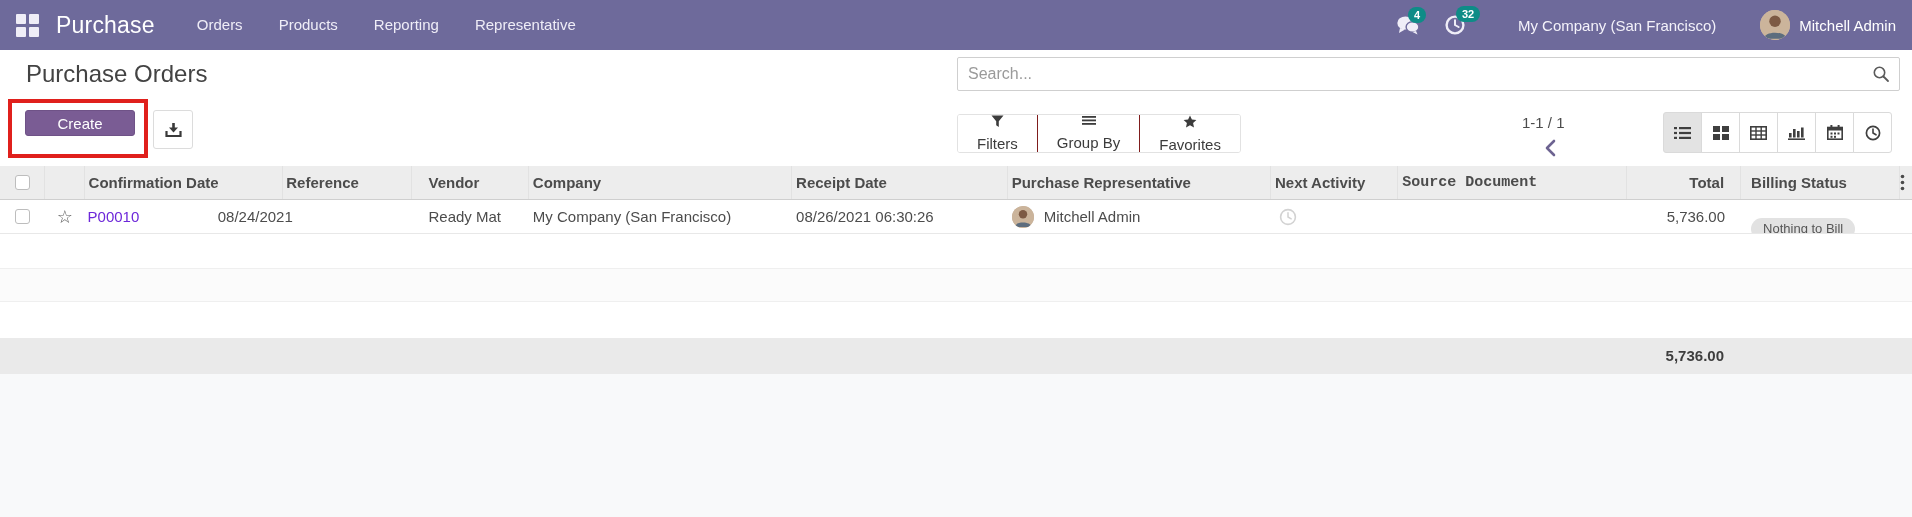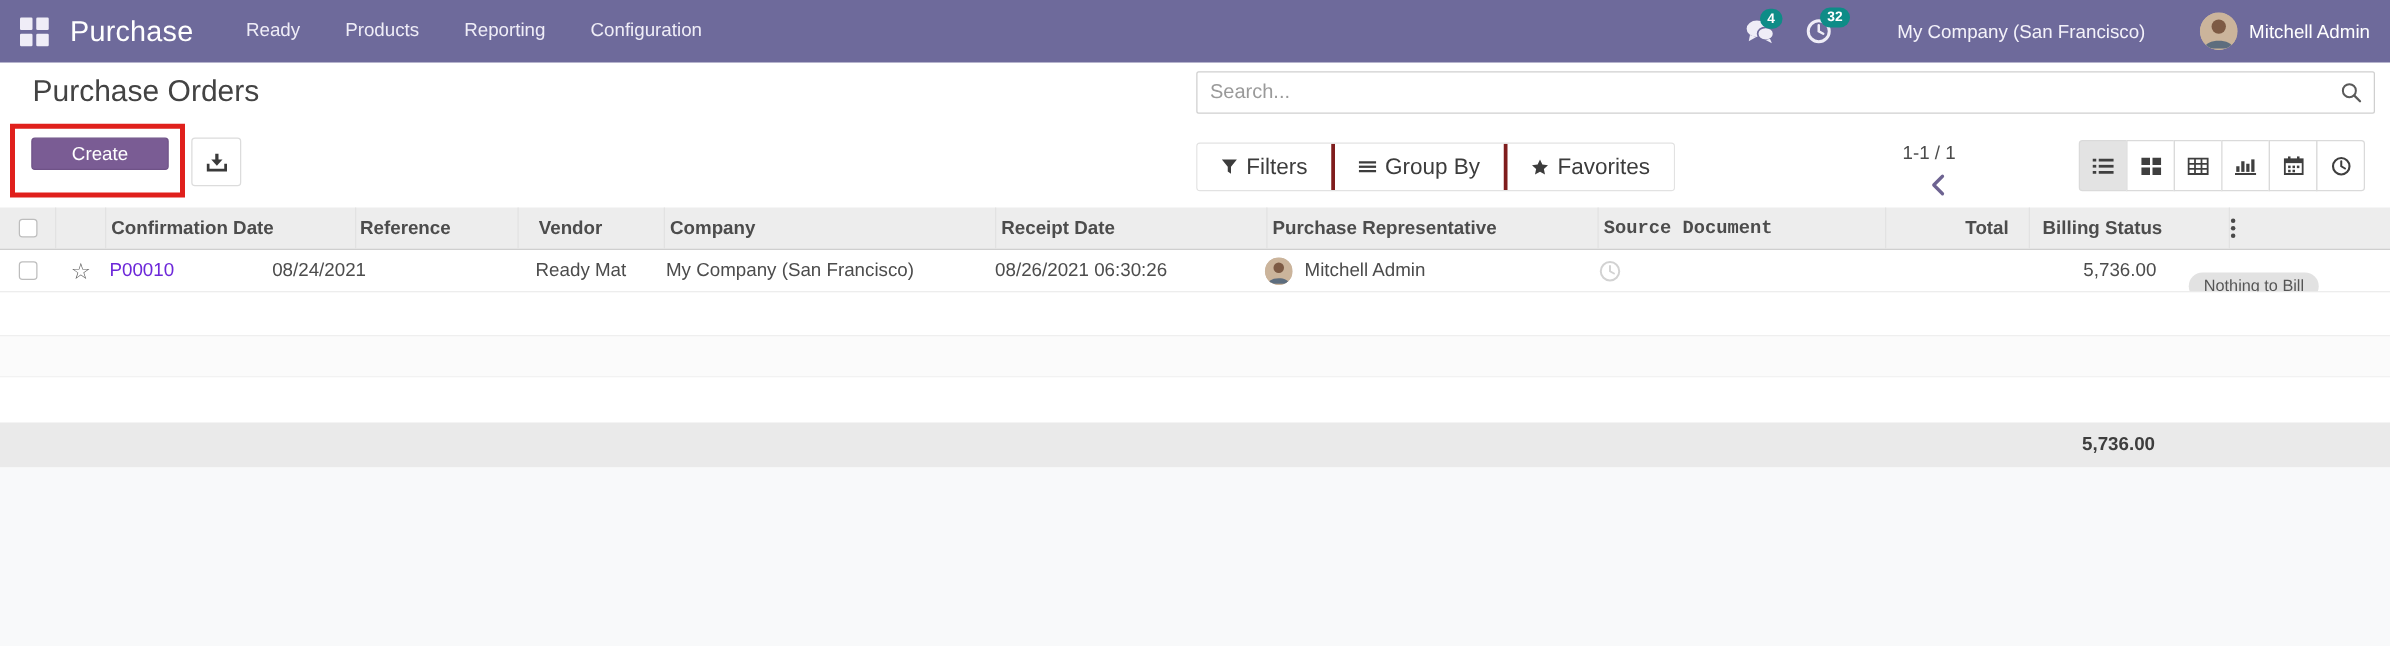--- a/index.html
+++ b/index.html
@@ -60,25 +60,26 @@
     font-family:"Liberation Sans",sans-serif;
   }
   .search-input::placeholder { color:#9a9a9a; }
   .search-icon { position:absolute; right:10px; top:8px; }
 
   .filter-group {
     position:absolute; left:957px; top:114px; height:39px; display:flex;
     border:1px solid #e2e2e2; border-radius:3px; background:#fff; overflow:hidden;
   }
   .filter-btn {
-    display:flex; align-items:center; gap:7px; padding:0 19px; font-size:18px;
+    display:flex; align-items:center; gap:7px; padding:0 19px; font-size:15px;
     color:#3c3c3c; background:#fff; border:none; cursor:pointer; white-space:nowrap;
     font-family:"Liberation Sans",sans-serif;
-  }
-  .filter-btn + .filter-btn { border-left:3px solid #7f1d1d; }
+    flex-direction:column;
+  }
+  .filter-btn + .filter-btn { border-left:1px solid #7f1d1d; }
 
   .pager { position:absolute; left:1522px; top:114px; height:39px; display:flex; align-items:center; gap:6px;flex-direction:column; }
   .pager-text { font-size:15px; color:#4c4c4c; cursor:pointer; padding-right:14px; }
   .pager-arrow { background:none; border:none; cursor:pointer; padding:2px 5px; display:flex; align-items:center; }
 
   .view-switcher { position:absolute; left:1663px; top:112px; display:flex; }
   .vs-btn {
     width:39px; height:41px; border:1px solid #dadada; background:#fff; cursor:pointer;
     display:flex; align-items:center; justify-content:center; margin-left:-1px;
   }
@@ -146,24 +147,24 @@
 
   <div class="navbar">
     <div class="apps-btn">
       <i></i>
         <i></i>
         <i></i>
         <i></i>
     </div>
     <div class="brand">Purchase</div>
     <div class="menu">
-      <div class="menu-item">Ready</div>
+      <div class="menu-item">Orders</div>
       <div class="menu-item">Products</div>
       <div class="menu-item">Reporting</div>
-      <div class="menu-item">Configuration</div>
+      <div class="menu-item">Representative</div>
     </div>
     <div class="nav-spacer"></div>
 
     <div class="nav-iconbtn">
       <span>
         <svg width="24" height="20" viewBox="0 0 24 20">
           <ellipse cx="9.5" cy="8" rx="8.2" ry="6.6" fill="#efedf7"></ellipse>
           <path d="M4 13 L3 18 L9 14.5 Z" fill="#efedf7"></path>
           <ellipse cx="16.5" cy="12" rx="6.4" ry="5.2" fill="#efedf7" stroke="#6e6a9b" stroke-width="1.4"></ellipse>
           <path d="M20 16 L21.5 19.5 L16.5 17 Z" fill="#efedf7"></path>
@@ -343,20 +344,21 @@
       <div class="cell col-check">
         <span class="checkbox"></span>
       </div>
       <div class="cell col-star"></div>
       <div class="cell col-conf">Confirmation Date</div>
       <div class="cell col-ref">Reference</div>
       <div class="cell col-vendor">Vendor</div>
       <div class="cell col-comp">Company</div>
       <div class="cell col-rcpt">Receipt Date</div>
       <div class="cell col-rep">Purchase Representative</div>
+      <div class="cell col-next">Next Activity</div>
       <div class="cell col-src">Source Document</div>
       <div class="cell col-total">Total</div>
       <div class="cell col-bill">Billing Status</div>
       <div class="cell col-dots">
         <span class="dots-icon">
           <svg width="5" height="17" viewBox="0 0 5 17">
             <circle cx="2.5" cy="2.5" r="1.8" fill="#4a4a4a"></circle>
             <circle cx="2.5" cy="8.5" r="1.8" fill="#4a4a4a"></circle>
             <circle cx="2.5" cy="14.5" r="1.8" fill="#4a4a4a"></circle>
           </svg>

